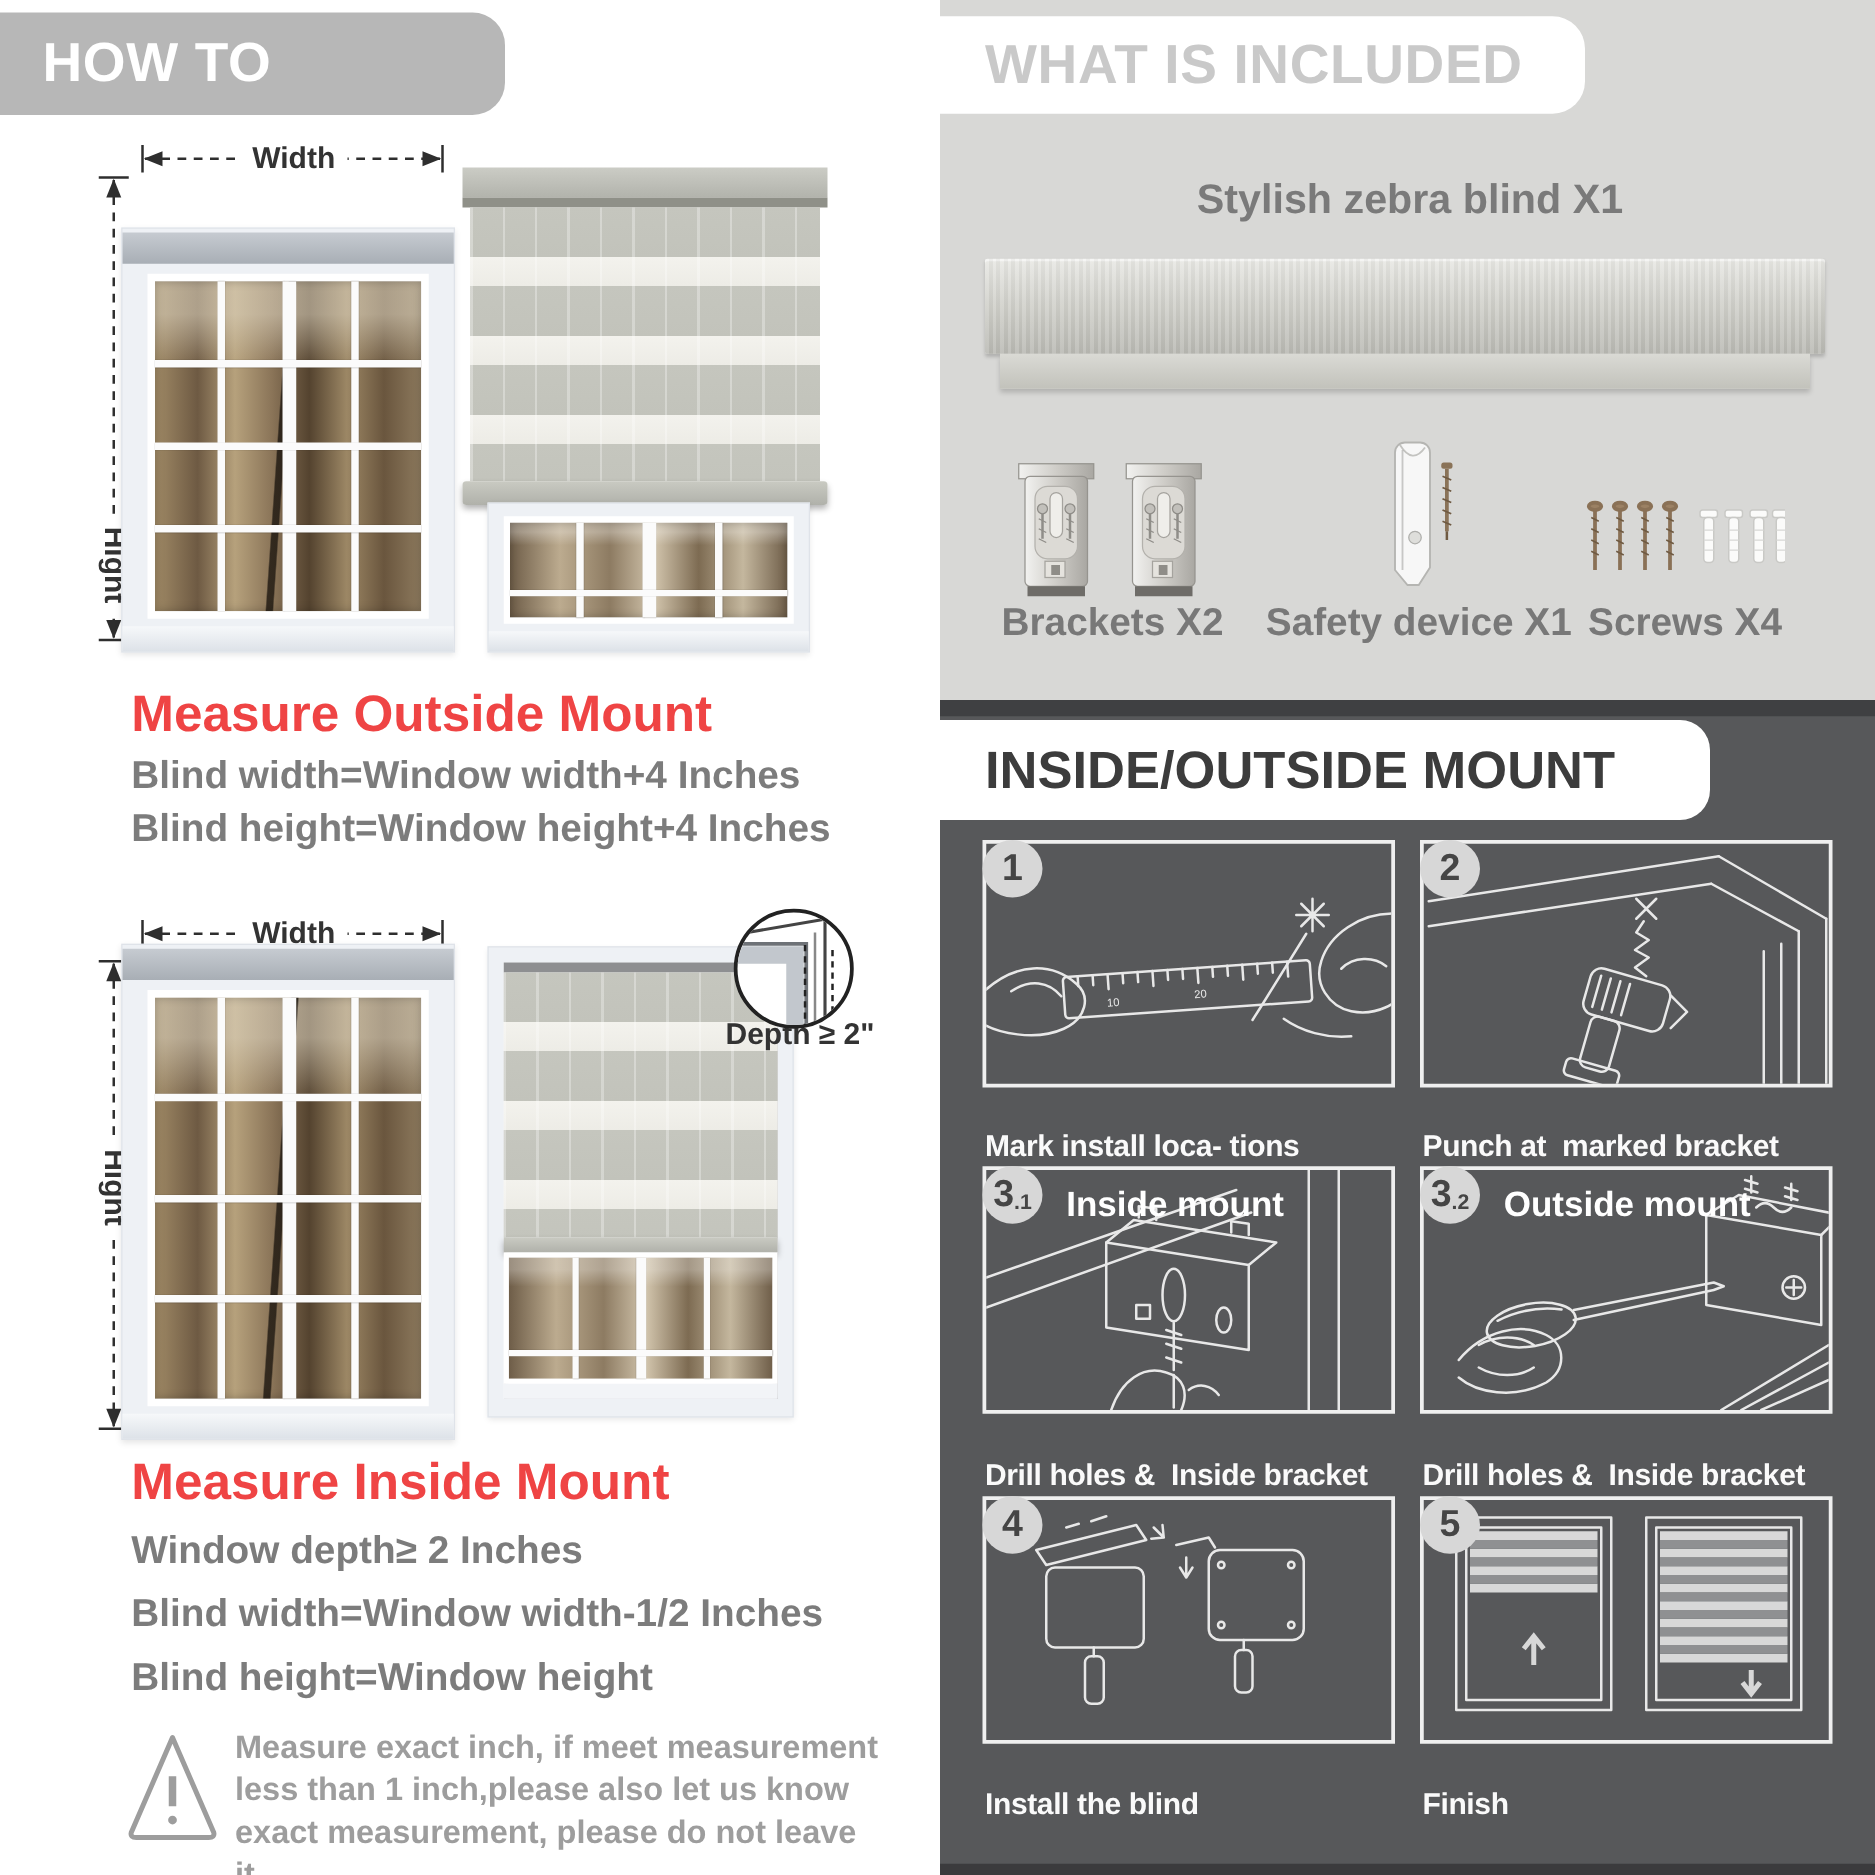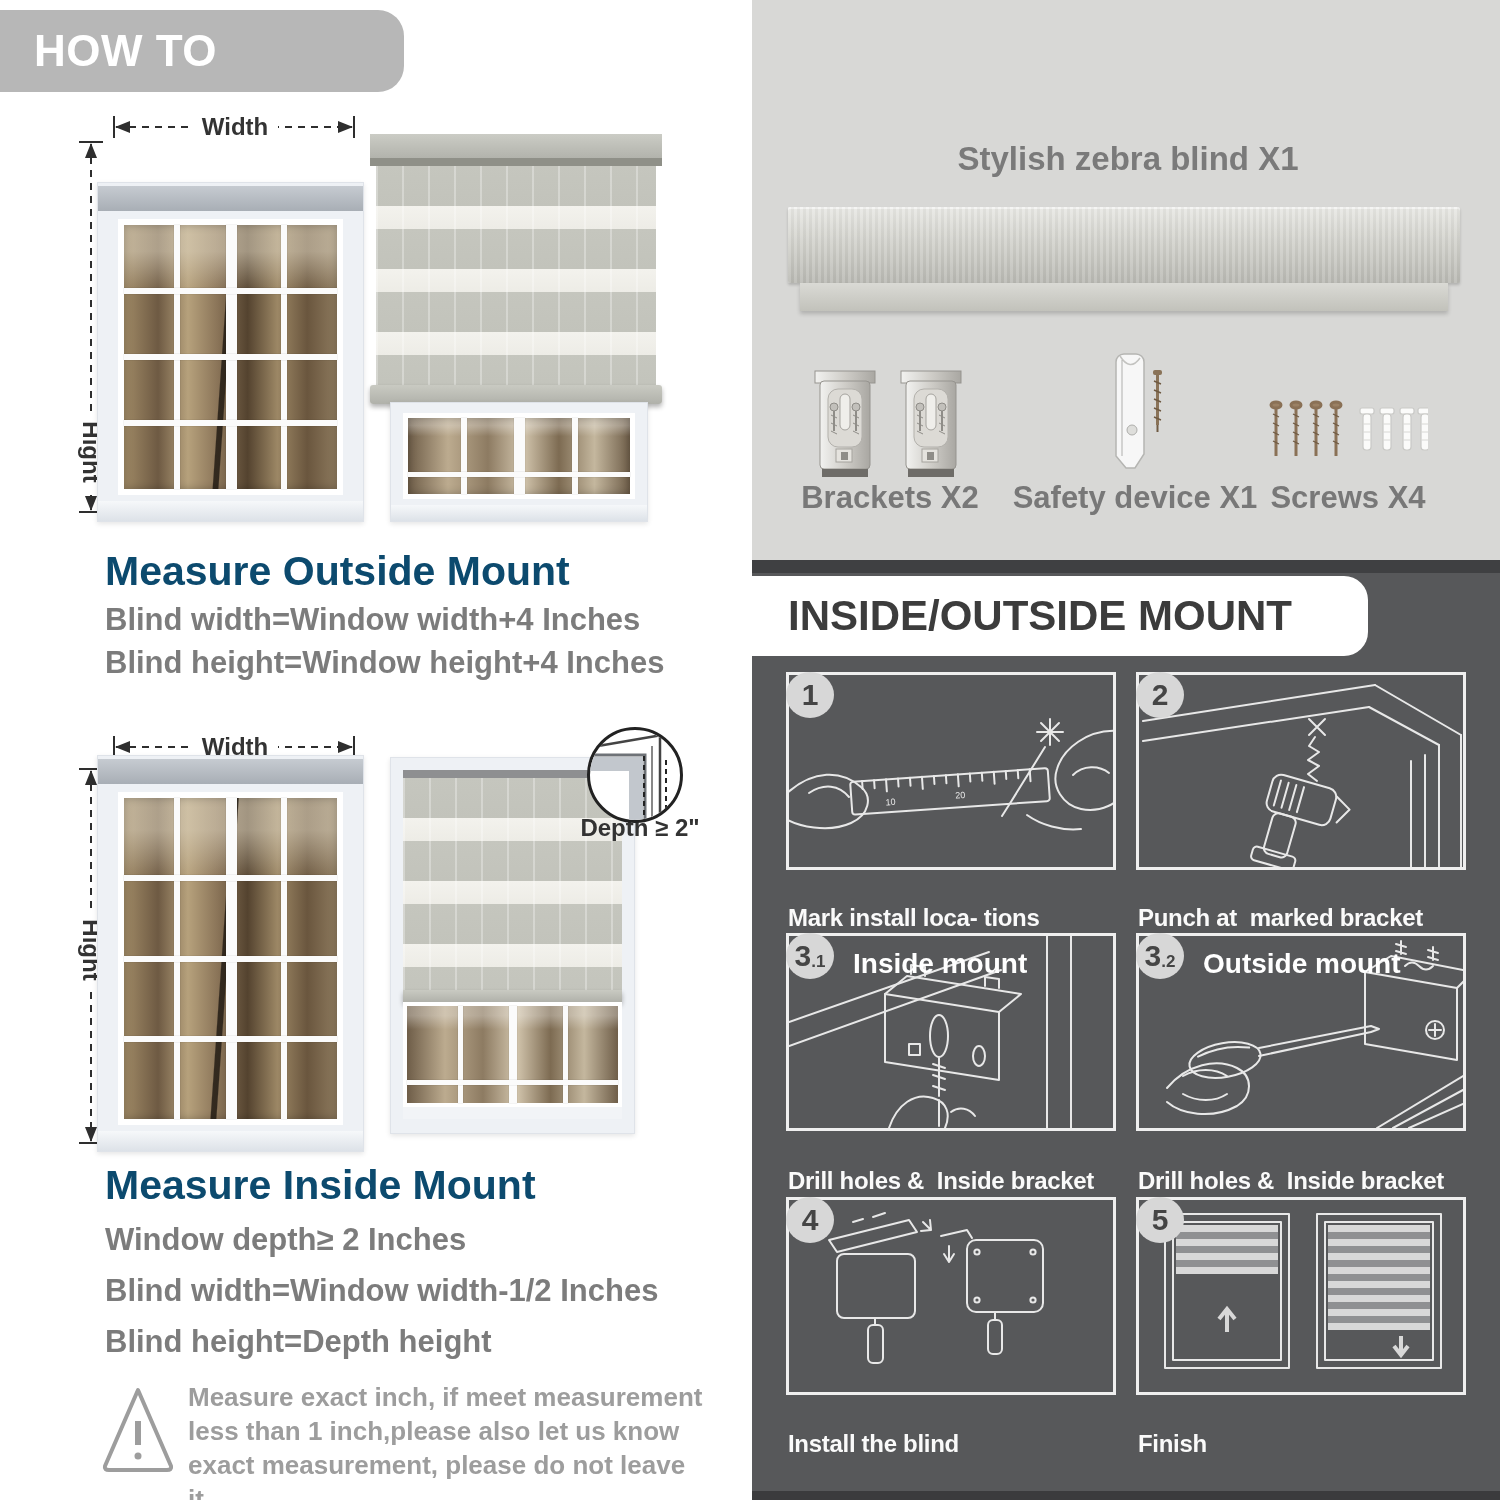--- a/index.html
+++ b/index.html
@@ -12,21 +12,21 @@
     border-radius:0 26px 26px 0;line-height:82px;padding-left:34px;box-sizing:border-box;
     font-size:44px;font-weight:bold;color:#ffffff;letter-spacing:.5px;}
   .banner-included{left:752px;top:13px;width:516px;height:78px;background:#ffffff;
     border-radius:0 26px 26px 0;line-height:78px;padding-left:36px;box-sizing:border-box;
     font-size:44px;font-weight:bold;color:#c9c9c9;letter-spacing:.5px;}
   .banner-mount{left:752px;top:576px;width:616px;height:80px;background:#ffffff;
     border-radius:0 24px 24px 0;line-height:80px;padding-left:36px;box-sizing:border-box;
     font-size:42px;font-weight:bold;color:#3c3c3c;}
 
   
-  .h-measure{font-size:41px;font-weight:bold;color:#0c4a6e;}
+  .h-measure{font-size:41px;font-weight:bold;color:#ef4444;}
   .sub-line{font-size:31px;font-weight:bold;color:#7c7c7c;white-space:nowrap;}
   .warn-text{width:520px;font-size:26px;font-weight:bold;color:#9d9d9d;line-height:34px;}
   .dim-label{font-size:24px;font-weight:bold;color:#333;background:#fff;text-align:center;}
   .depth-label{font-size:24px;font-weight:bold;color:#333;text-align:center;}
 
   
   .win{position:absolute;background:#eef1f5;border:1px solid #dfe3e9;box-shadow:0 2px 5px rgba(0,0,0,.10);}
   .win-head{position:absolute;left:0;right:0;top:3px;height:25px;background:linear-gradient(180deg,#c6cbd1,#a8aeb5);}
   .win-glass{position:absolute;left:20px;right:20px;top:36px;bottom:26px;border:6px solid #fff;box-shadow:inset 0 0 8px rgba(0,0,0,.25);}
   .glassA{background:
@@ -195,30 +195,31 @@
       <path d="M62,16 V92" stroke="#888" stroke-width="2" fill="none"></path>
       <path d="M54,26 V92" stroke="#222" stroke-width="2" stroke-dasharray="5 4" fill="none"></path>
       <path d="M76,30 V92" stroke="#222" stroke-width="2" stroke-dasharray="5 4" fill="none"></path>
     </svg>
   </div>
   <div class="abs depth-label" style="left:572px;top:814px;width:136px">Depth ≥ 2"</div>
 
   <div class="abs h-measure" style="left:105px;top:1162px">Measure Inside Mount</div>
   <div class="abs sub-line" style="left:105px;top:1222px">Window depth≥ 2 Inches</div>
   <div class="abs sub-line" style="left:105px;top:1273px">Blind width=Window width-1/2 Inches</div>
-  <div class="abs sub-line" style="left:105px;top:1324px">Blind height=Depth height</div>
+  <div class="abs sub-line" style="left:105px;top:1324px">Blind height=Window height</div>
 
   <svg class="abs" style="left:100px;top:1383px" width="76" height="94" viewBox="0 0 76 94">
     <path d="M38,7 L71,83 Q72,87 67,87 L9,87 Q4,87 5,83 Z" stroke="#9d9d9d" stroke-width="4" fill="none" stroke-linejoin="round"></path>
     <line x1="38" y1="38" x2="38" y2="62" stroke="#9d9d9d" stroke-width="6"></line>
     <circle cx="38" cy="73" r="3.5" fill="#9d9d9d"></circle>
   </svg>
   <div class="abs warn-text" style="left:188px;top:1380px">Measure exact inch, if meet measurement less than 1 inch,please also let us know exact measurement, please do not leave it</div>
 
   <div class="abs panel-light"></div>
+  <div class="abs banner-included">WHAT IS INCLUDED</div>
   <div class="abs product-label" style="left:902px;top:140px;width:452px">Stylish zebra blind X1</div>
 
   <div class="abs bar-main"></div>
   <div class="abs bar-lip"></div>
 
   <svg class="abs" style="left:812px;top:363px" width="66" height="122" viewBox="0 0 66 122">
     <defs>
         <linearGradient id="met" x1="0" y1="0" x2="1" y2="0">
       <stop offset="0" stop-color="#f2f2f0"></stop>
           <stop offset=".5" stop-color="#cfcdc8"></stop>

